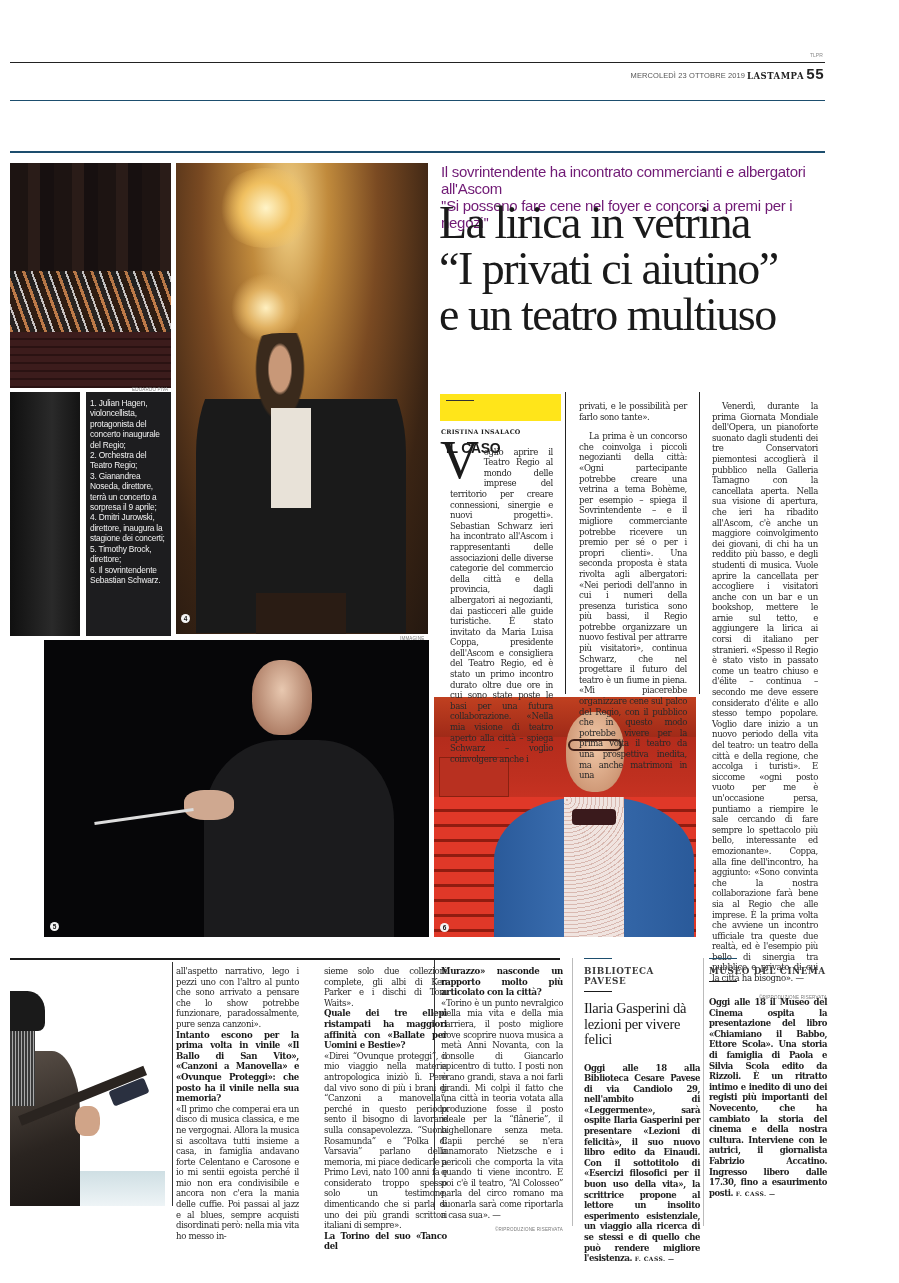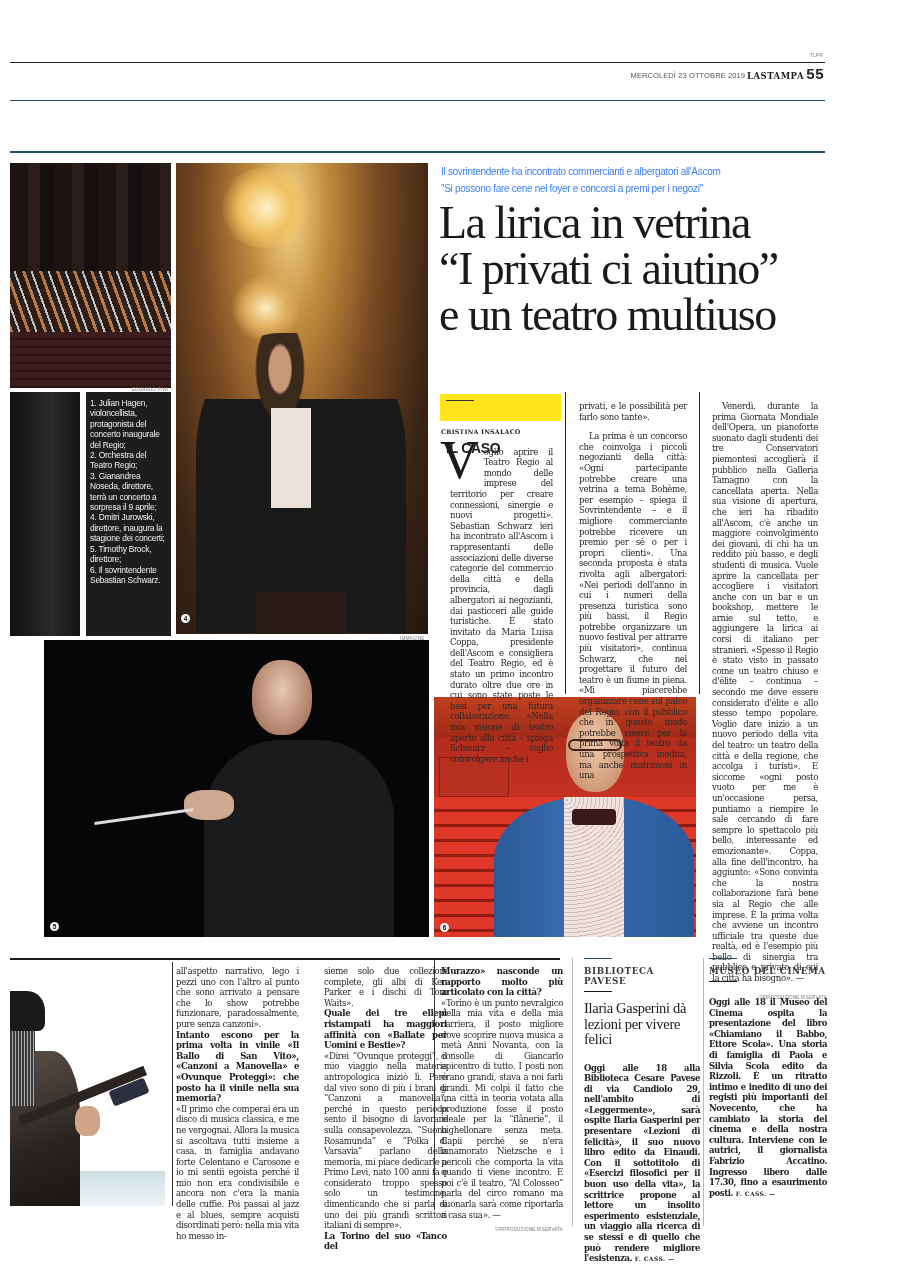--- a/index.html
+++ b/index.html
@@ -49,21 +49,21 @@
   .ph6 .door { position:absolute; left:5px; top:60px; width:70px; height:40px; background:#b83020; border:1px solid #8a2010; }
   .ph6 .head { position:absolute; left:132px; top:15px; width:58px; height:80px; border-radius:45%; background: radial-gradient(ellipse at 50% 40%, #f0c8a8 0%, #d09a78 70%, #b07a60 100%); }
   .ph6 .glasses { position:absolute; left:134px; top:42px; width:54px; height:12px; border:2px solid #402018; border-radius:6px; }
   .ph6 .jacket { position:absolute; left:60px; top:100px; width:200px; height:140px; border-radius:45% 45% 0 0; background: linear-gradient(90deg,#2a5a9a,#3a6eb0 40%,#2a5a9a); }
   .ph6 .shirt { position:absolute; left:130px; top:100px; width:60px; height:140px; background: repeating-radial-gradient(circle at 3px 3px, #d8b8b0 0 1px, #f0e4e0 1px 4px); }
   .ph6 .bow { position:absolute; left:138px; top:112px; width:44px; height:16px; background:#3a1a1c; border-radius:4px; }
 
   .num-badge { width: 9px; height: 9px; border-radius: 50%; background: #f4f4f4; color: #111; font-family: "Liberation Sans", sans-serif; font-size: 6.5px; font-weight: bold; display: flex; align-items: center; justify-content: center; }
 
   
-  .kicker { left: 441px; top: 163px; width: 390px; font-family: "Liberation Sans", sans-serif; font-size: 10px; line-height: 17px; color: #3b82f6; letter-spacing: -0.3px; }
+  .kicker { left: 441px; top: 163px; width: 390px; font-family: "Liberation Sans", sans-serif; font-size: 15px; line-height: 17px; color: #701a75; letter-spacing: -0.3px; }
   .title { left: 439px; top: 200px; width: 400px; font-family: "Liberation Serif", serif; font-size: 46px; line-height: 46px; color: #1a1a1a; letter-spacing: -1.5px; }
 
   
   .col { font-family: "DejaVu Serif", serif; font-size: 8.6px; line-height: 10.6px; color: #2a2a2a; text-align: justify; letter-spacing: -0.35px; hyphens: manual; }
   .col p { margin: 9px; }
   .col p.ind { text-indent: 10px; }
   .col1 { left: 441px; top: 398px; width: 121px; }
   .col2 { left: 570px; top: 392px; width: 126px; }
   .col3 { left: 703px; top: 392px; width: 124px; }
   .col-sep { width: 1px; background: #222; }

